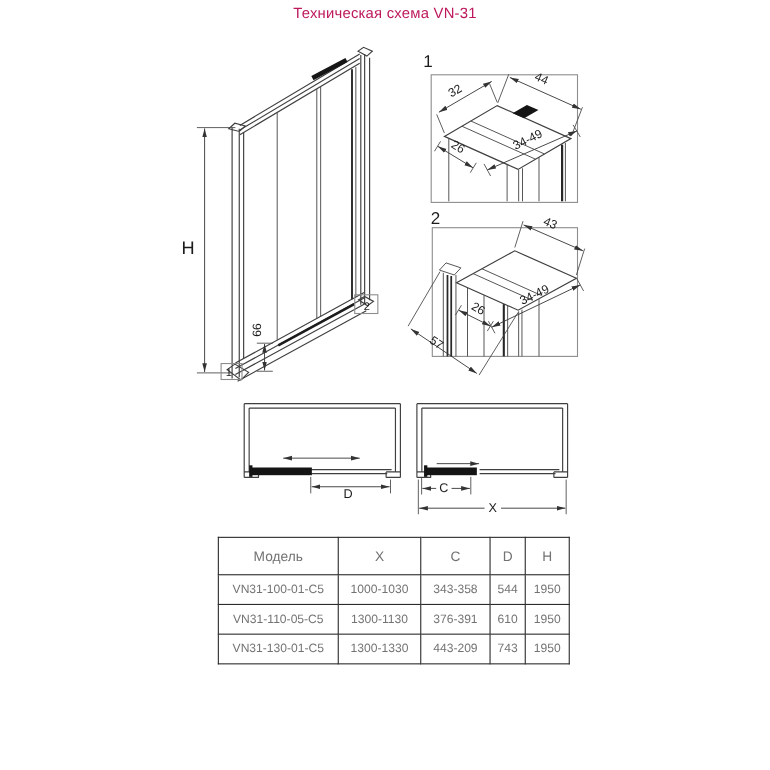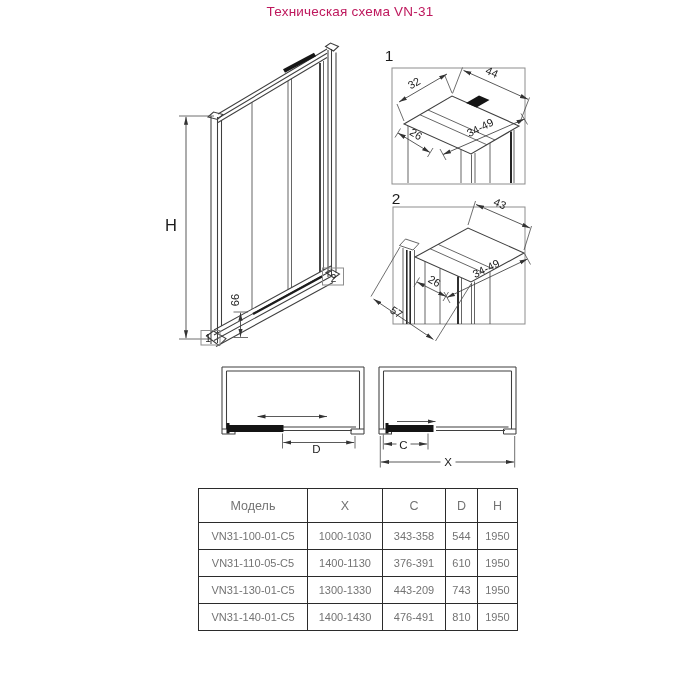--- a/index.html
+++ b/index.html
@@ -205,35 +205,28 @@
     <tbody>
       <tr>
         <td>VN31-100-01-C5</td>
         <td>1000-1030</td>
         <td>343-358</td>
         <td>544</td>
         <td>1950</td>
       </tr>
       <tr>
         <td>VN31-110-05-C5</td>
-        <td>1400-1130</td>
+        <td>1300-1130</td>
         <td>376-391</td>
         <td>610</td>
         <td>1950</td>
       </tr>
       <tr>
         <td>VN31-130-01-C5</td>
         <td>1300-1330</td>
         <td>443-209</td>
         <td>743</td>
         <td>1950</td>
       </tr>
-      <tr>
-        <td>VN31-140-01-C5</td>
-        <td>1400-1430</td>
-        <td>476-491</td>
-        <td>810</td>
-        <td>1950</td>
-      </tr>
     </tbody>
   </table>
 
 </div>
 
 </body></html>

